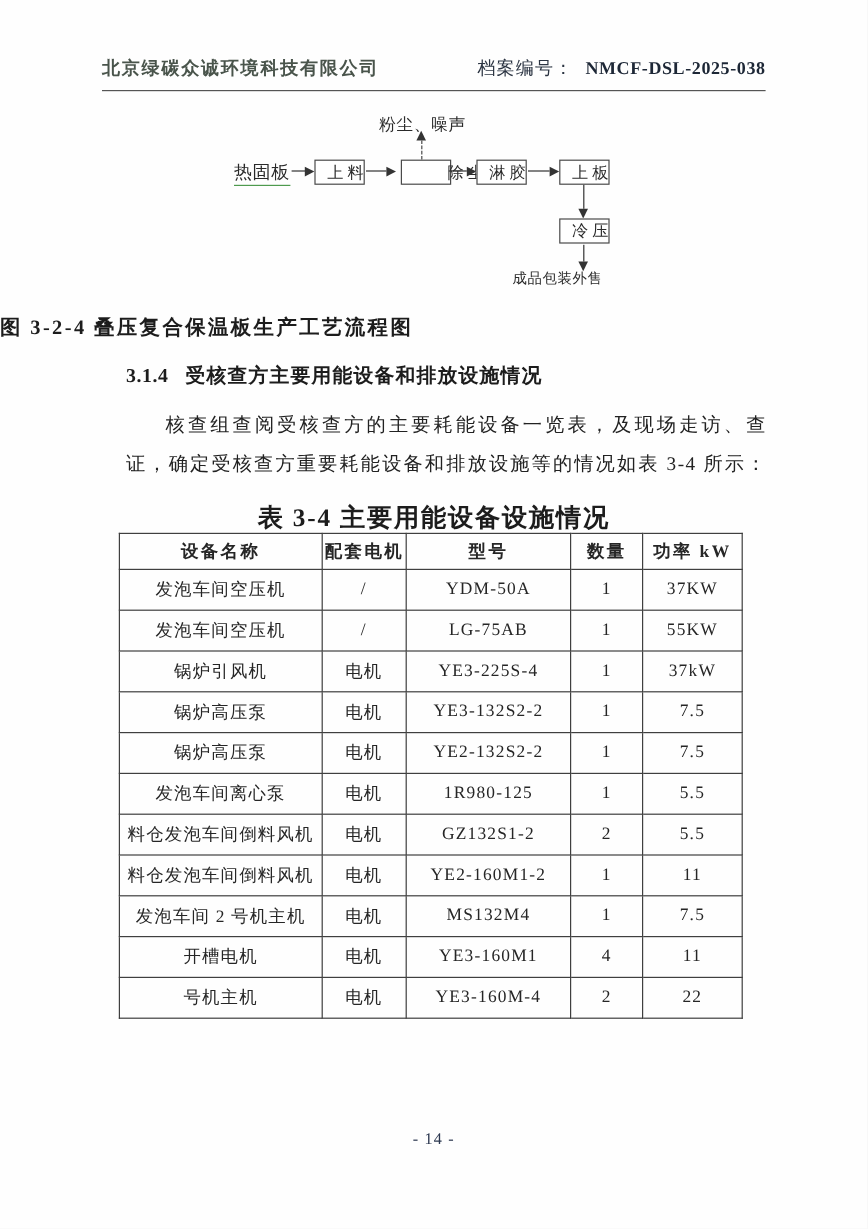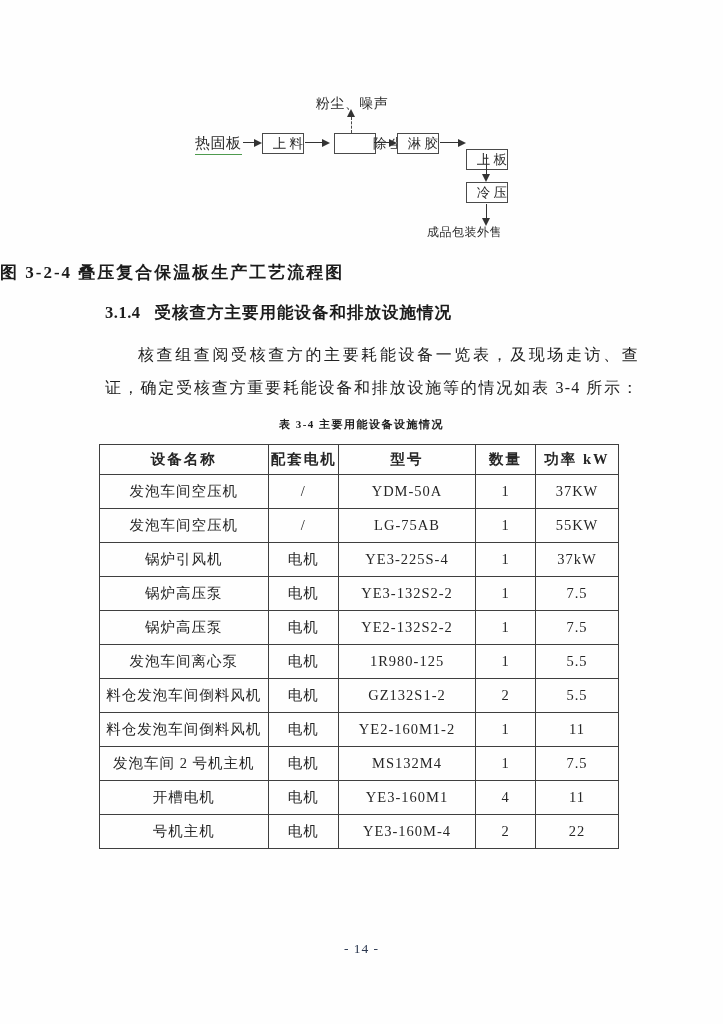--- a/index.html
+++ b/index.html
@@ -60,21 +60,21 @@
   .body-paragraph {
     position:absolute; top:339px; left:105px; width:534px;
     font-size:16px; line-height:32.5px; letter-spacing:1.2px; color:#222;
   }
   .body-paragraph .pline { text-align:justify; text-align-last:justify; }
   .body-paragraph .pline.first { text-indent:33px; }
 
   
   .table-caption {
     position:absolute; top:417px; left:0; width:723px;
-    text-align:center; font-weight:bold; font-size:11px; letter-spacing:1.5px; color:#1c1c1c;
+    text-align:center; font-weight:bold; font-size:21px; letter-spacing:1.5px; color:#1c1c1c;
   }
   table.equip {
     position:absolute; top:444px; left:99px; width:520px;
     border-collapse:collapse; table-layout:fixed;
     font-size:14.5px; color:#262626;
   }
   table.equip th, table.equip td {
     border:1px solid #3f3f3f; text-align:center; vertical-align:middle;
     padding:0 2px; overflow:hidden; white-space:nowrap;
   }
@@ -85,20 +85,26 @@
   .page-number {
     position:absolute; top:941px; left:0; width:723px;
     text-align:center; font-size:13.5px; color:#2c3850; letter-spacing:1px;
   }
 </style>
 </head>
 <body>
 
 <div class="page">
 
+  <div class="doc-header">
+    <span class="company">北京绿碳众诚环境科技有限公司</span>
+    <span class="fileno-wrap">
+      <span class="fileno-label">档案编号：</span><span class="fileno-value">NMCF-DSL-2025-038</span>
+    </span>
+  </div>
 
   <div class="flowchart">
     <span class="fc-label input">热固板</span>
 
     <div class="ln-h" style="left:243px; top:52px; width:12px;"></div>
     <div class="ah-r" style="left:254px; top:49px;"></div>
 
     <div class="fc-box" style="left:262px;">上 料</div>
 
     <div class="ln-h" style="left:305px; top:52px; width:17px;"></div>
@@ -111,21 +117,21 @@
     <div class="ln-vd" style="left:351px; top:27px; height:16px;"></div>
 
     <div class="ln-h" style="left:374px; top:52px; width:15px;"></div>
     <div class="ah-r" style="left:389px; top:49px;"></div>
 
     <div class="fc-box" style="left:397px;">淋 胶</div>
 
     <div class="ln-h" style="left:440px; top:52px; width:18px;"></div>
     <div class="ah-r" style="left:458px; top:49px;"></div>
 
-    <div class="fc-box" style="left:466px;margin-top:16px;">上 板</div>
+    <div class="fc-box" style="left:466px;">上 板</div>
 
     <div class="ln-v" style="left:486px; top:64px; height:20px;"></div>
     <div class="ah-d" style="left:482px; top:84px;"></div>
 
     <div class="fc-box" style="left:466px; top:92px;">冷 压</div>
 
     <div class="ln-v" style="left:486px; top:114px; height:14px;"></div>
     <div class="ah-d" style="left:482px; top:128px;"></div>
 
     <span class="fc-label output">成品包装外售</span>

